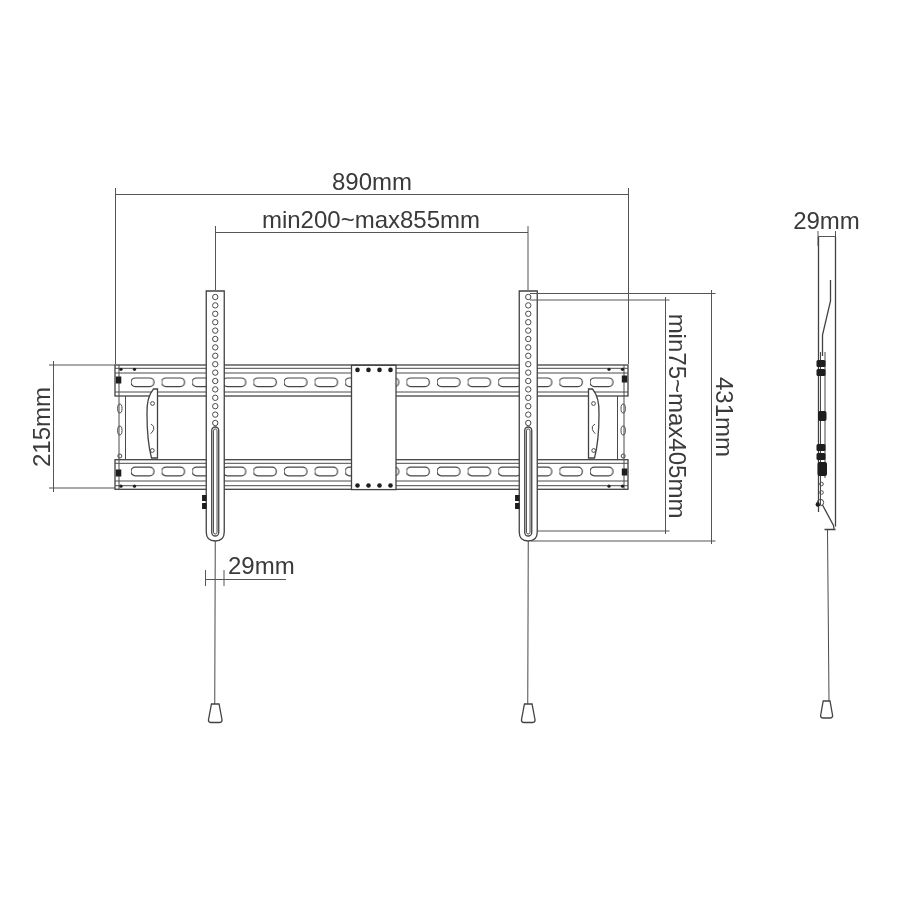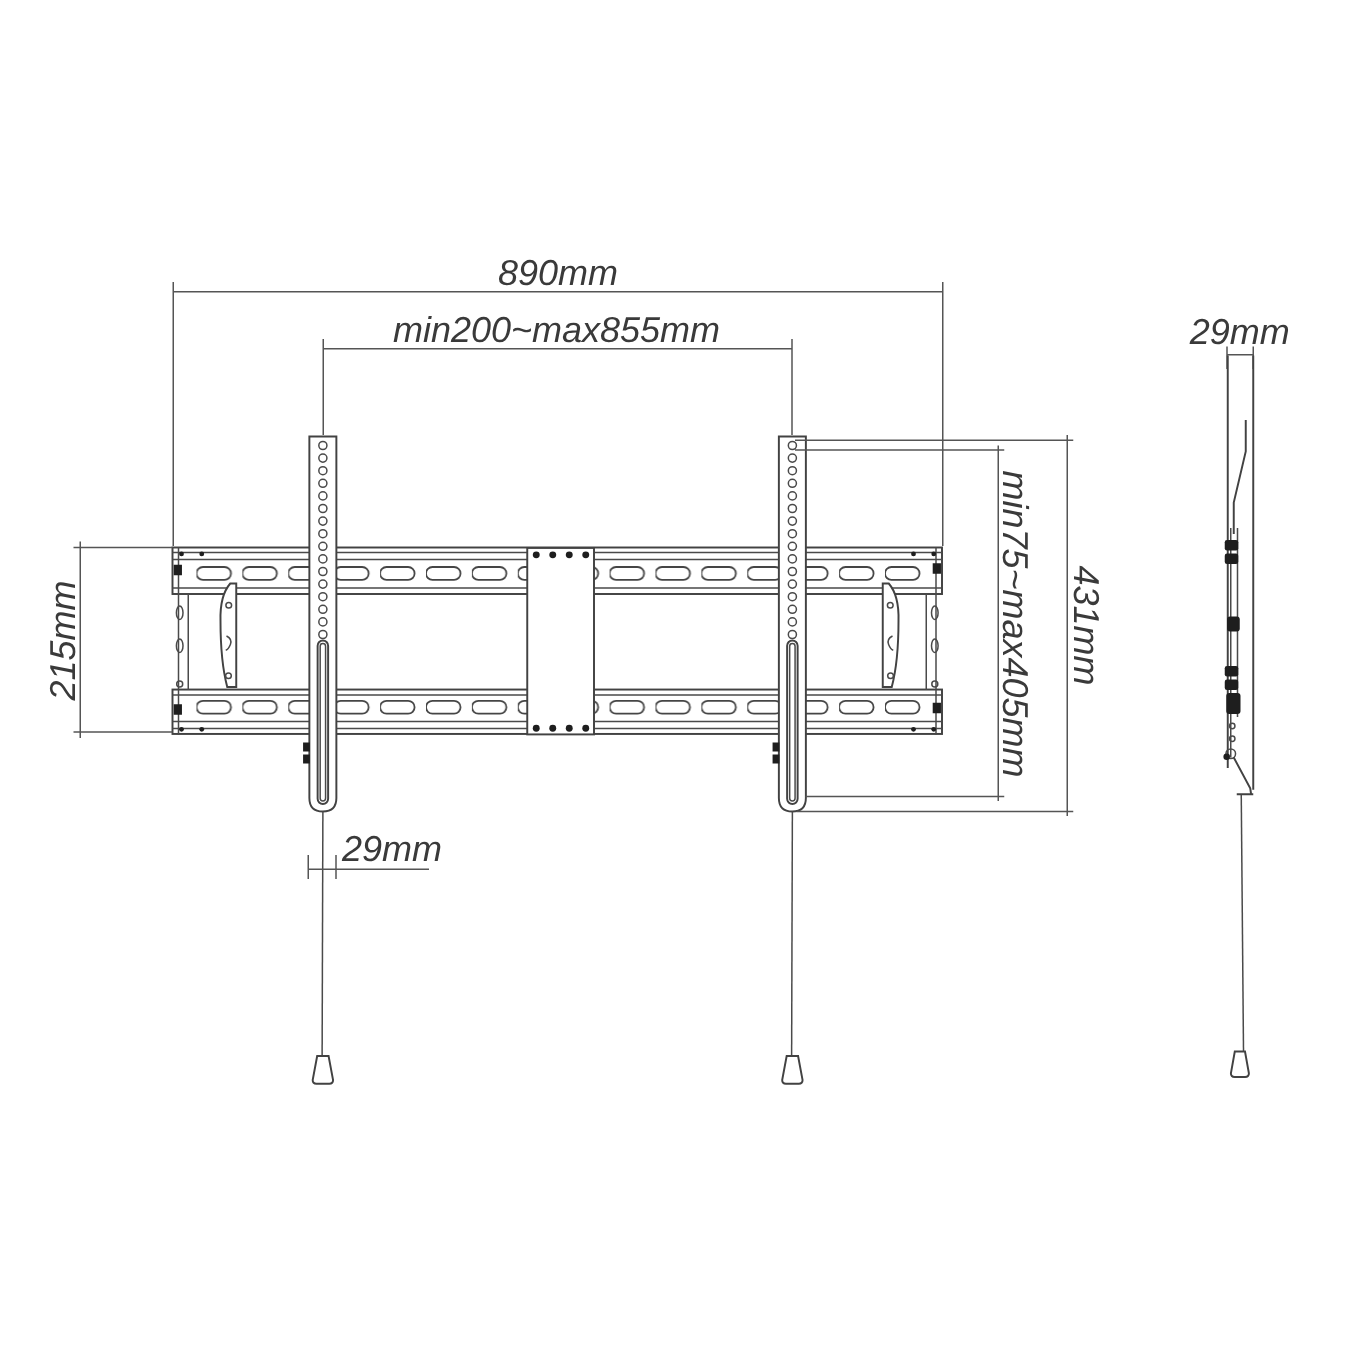--- a/index.html
+++ b/index.html
@@ -1,17 +1,17 @@
 <!DOCTYPE html>
 <html><head>
 <meta charset="utf-8">
 <style>
   html,body{margin:0;padding:0;background:#ffffff;}
   .canvas{position:relative;width:900px;height:900px;background:#ffffff;overflow:hidden;
-          font-family:"Liberation Sans", sans-serif;font-style:italic;}
+          font-family:"Liberation Sans", sans-serif;}
   svg{position:absolute;left:0;top:0;}
   .obj{stroke:#424242;stroke-width:1.3;fill:none;}
   .objw{stroke:#424242;stroke-width:1.3;fill:#ffffff;}
   .thin{stroke:#4a4a4a;stroke-width:1;fill:none;}
   .dim{stroke:#555555;stroke-width:1;fill:none;}
   .blk{fill:#1e1e1e;stroke:none;}
   .lbl{font-family:"Liberation Sans", sans-serif;font-size:24px;fill:#3a3a3a;}
 </style>
 </head>
 <body>

